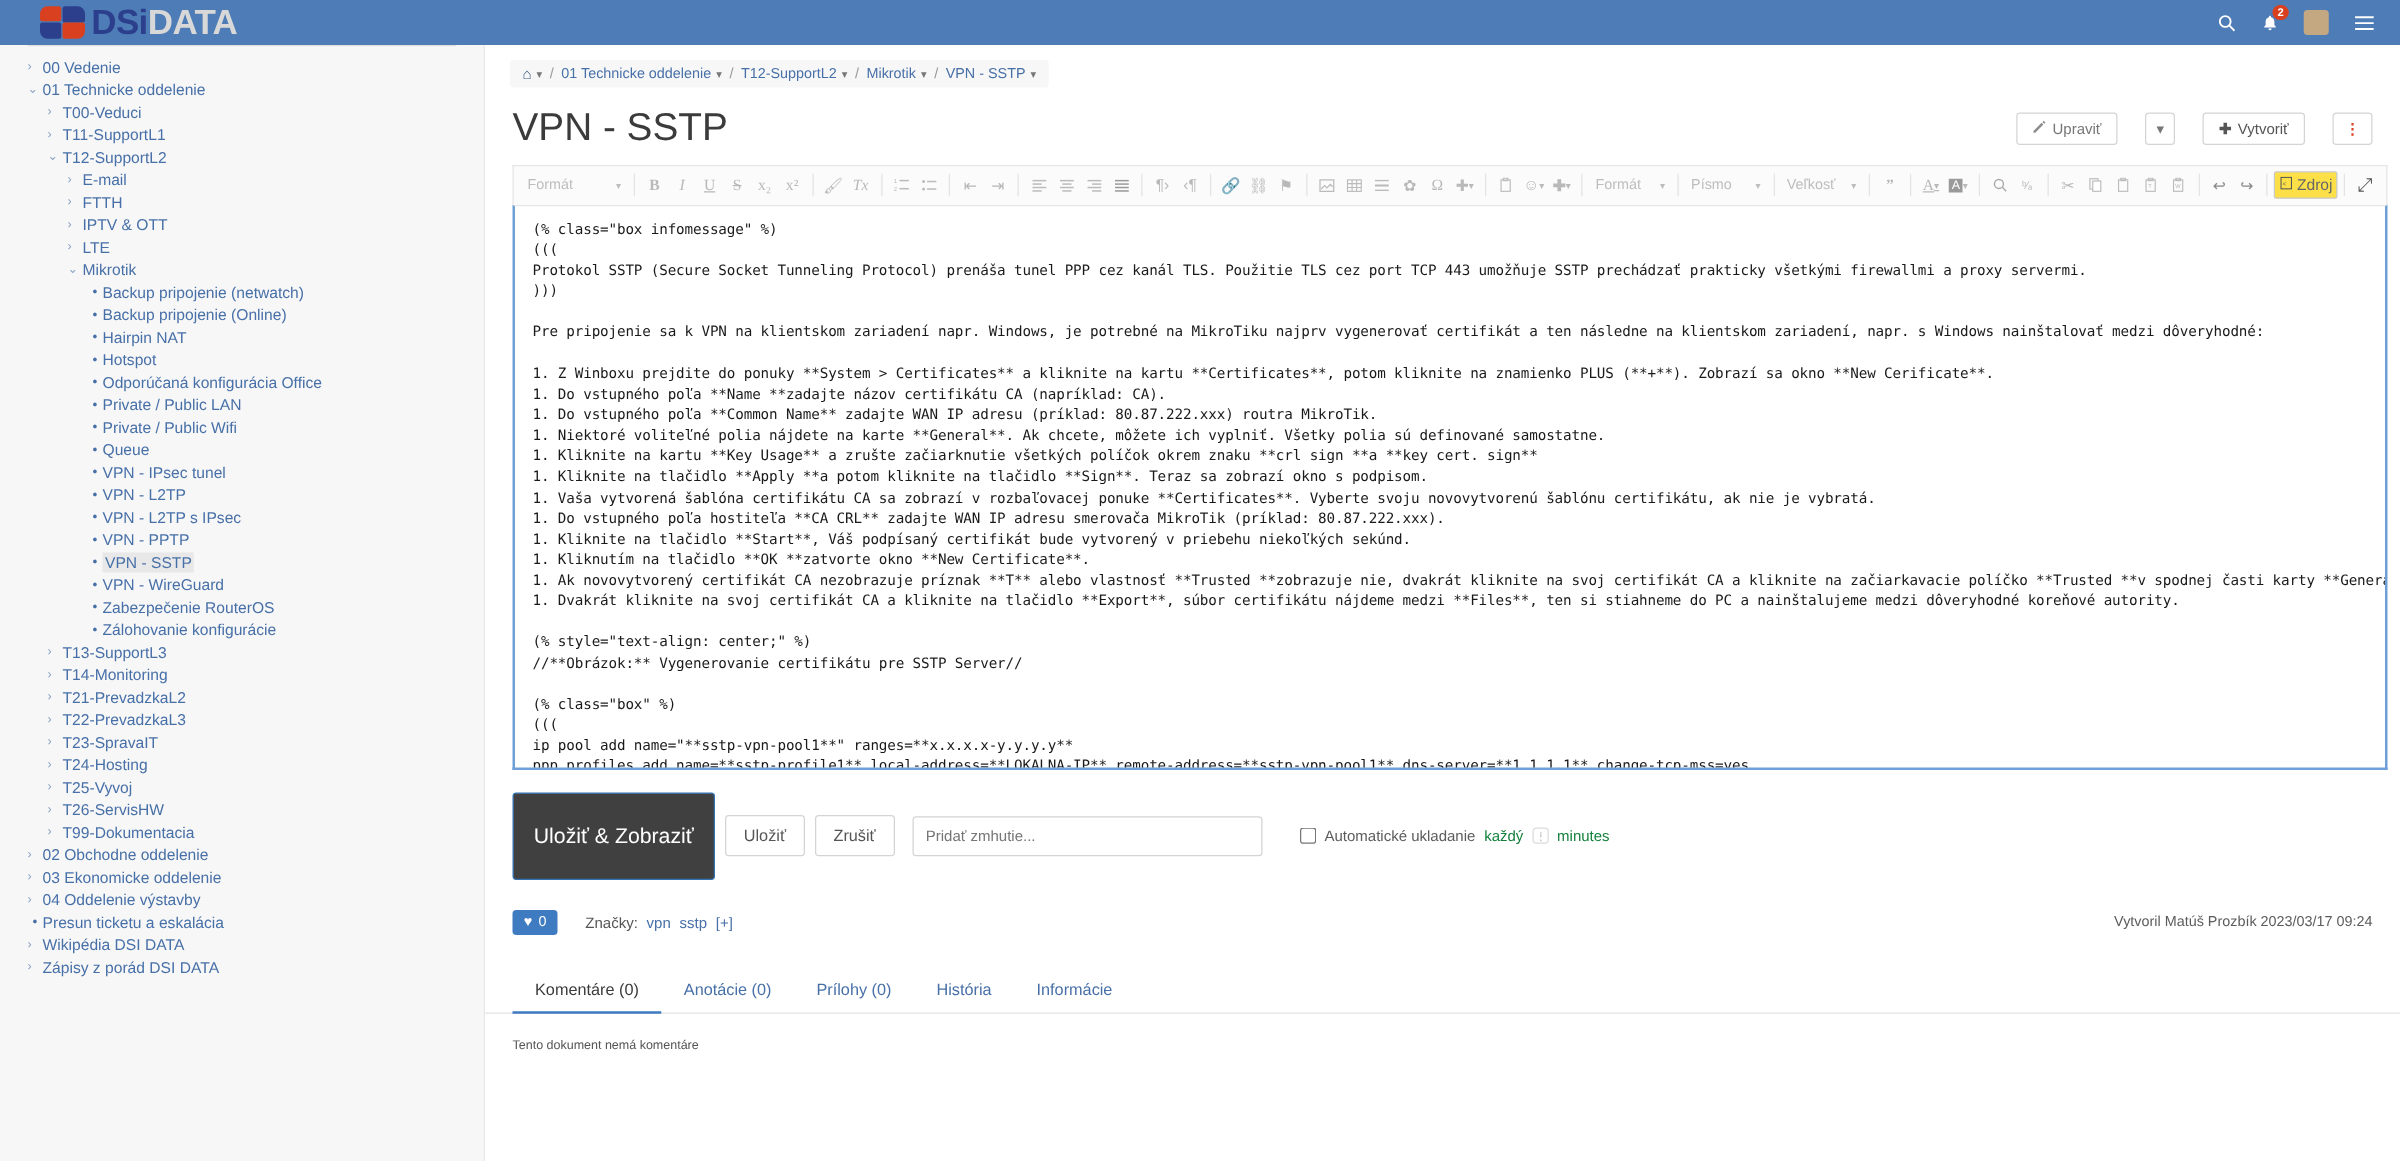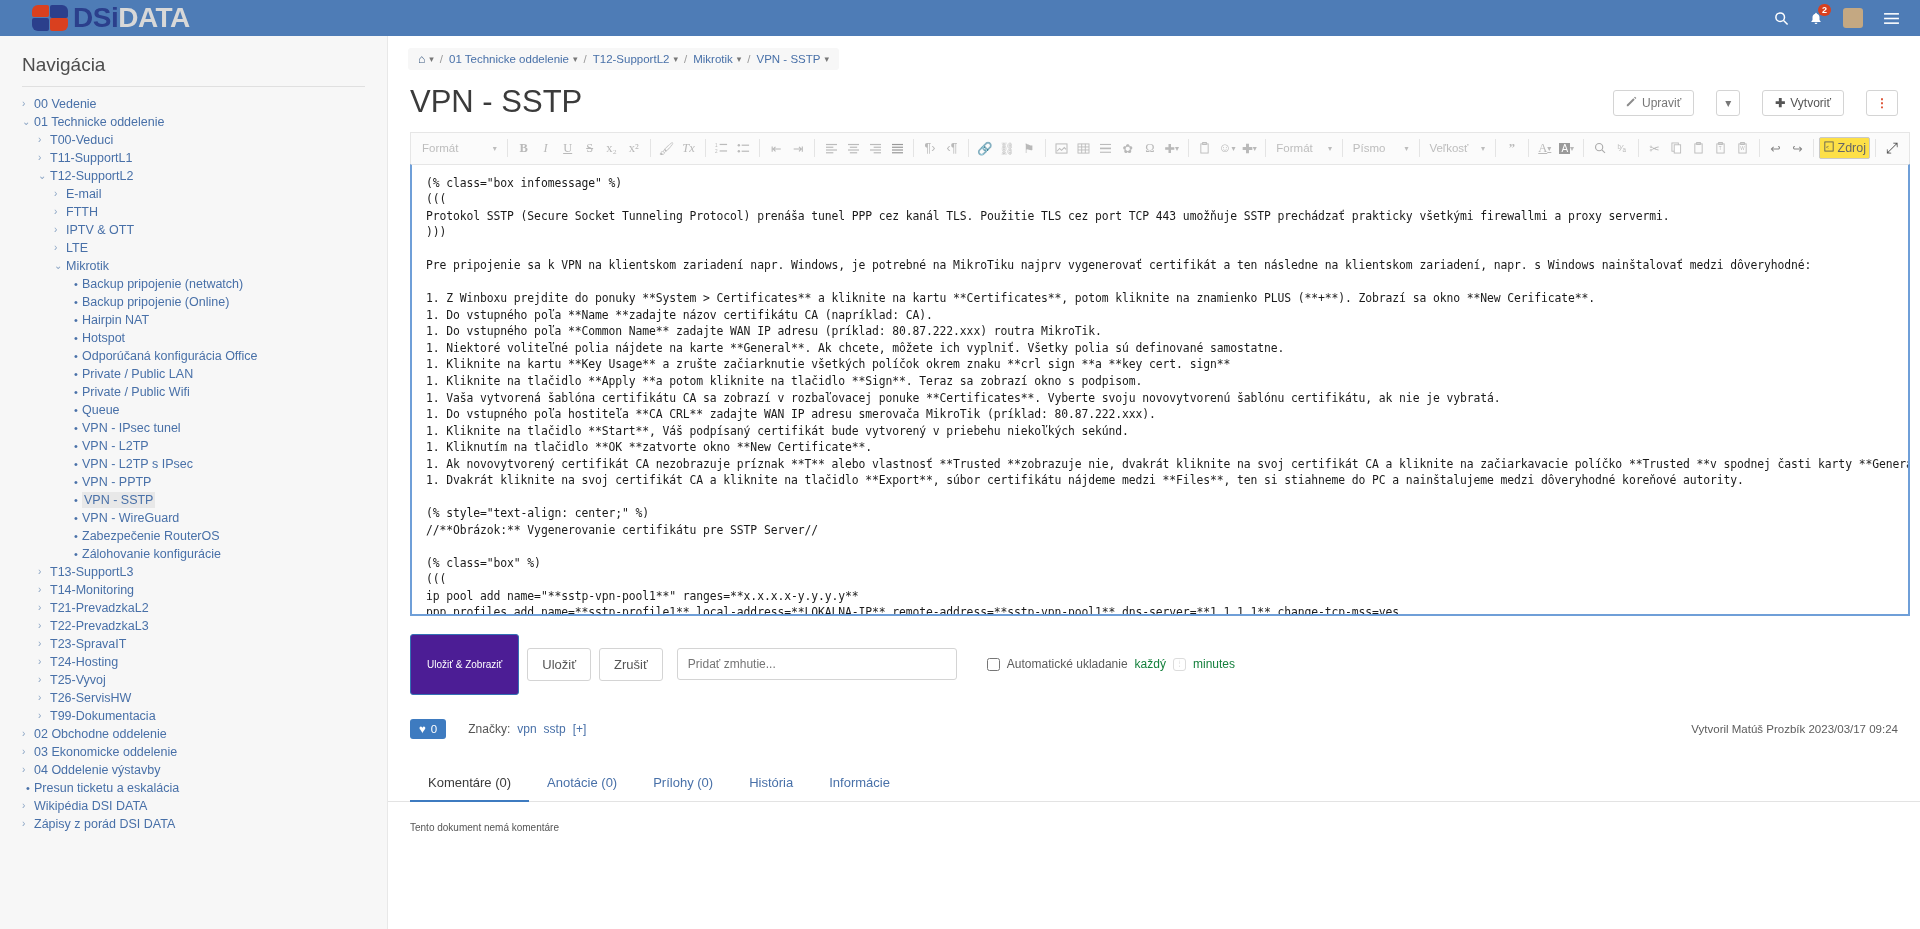--- a/index.html
+++ b/index.html
@@ -113,22 +113,22 @@
     border: 2px solid #6f9fd8; border-top: 1px solid #e6e6e6;
     background: #fff; height: 452px; padding: 10px 14px;
     overflow: hidden;
     font-family: "DejaVu Sans Mono", monospace;
     font-size: 11.4px; line-height: 1.45; color: #1a1a1a;
     white-space: pre; letter-spacing: -0.1px;
   }
   
   .saverow { display:flex; align-items:center; gap:8px; margin: 18px 22px 0 22px;}
   .btn-primary {
-    background:#4c1d95; border:1px solid #3471b3; color:#fff;
-    font-size:10px; padding: 24px 16px; border-radius:3px; cursor:pointer;
+    background:#404040; border:1px solid #3471b3; color:#fff;
+    font-size:17px; padding: 24px 16px; border-radius:3px; cursor:pointer;
     font-family:"Liberation Sans", sans-serif;
   }
   .btn-plain {
     background:#fff; border:1px solid #d4d4d4; color:#555;
     font-size:13px; padding: 8px 14px; border-radius:3px; cursor:pointer;
     font-family:"Liberation Sans", sans-serif;
   }
   .cmt-input {
     width: 280px; padding: 8px 10px; font-size: 12px;
     border:1px solid #d4d4d4; border-radius:3px; color:#555;
@@ -201,21 +201,20 @@
           <line x1="1" y1="7" x2="17" y2="7"></line>
           <line x1="1" y1="12" x2="17" y2="12"></line>
         </svg>
     </span>
   </div>
 </div>
 
 <div class="wrap">
 
   <aside class="sidebar">
-    <div class="sb-title">Navigácia</div>
     <div class="sb-divider"></div>
     <div class="nav" id="nav-list">
         <div class="nav-item lvl0">
           <span class="caret">›</span>
           <span class="lbl">00 Vedenie</span>
         </div>
         <div class="nav-item lvl0">
           <span class="caret">⌄</span>
           <span class="lbl">01 Technicke oddelenie</span>
         </div>

